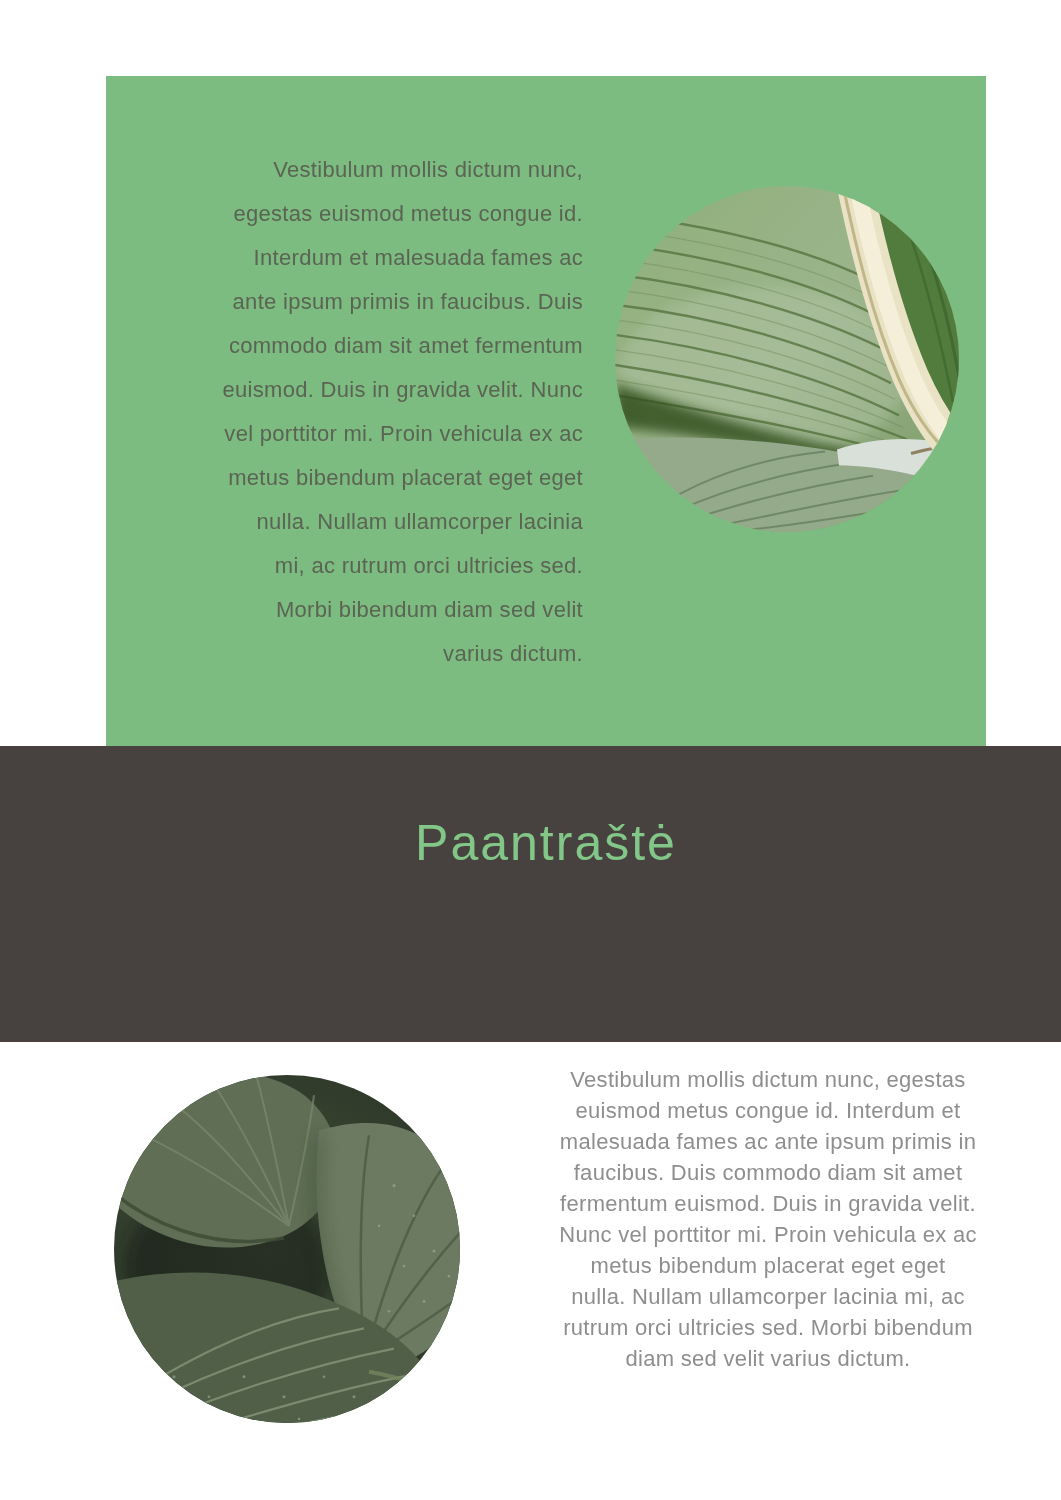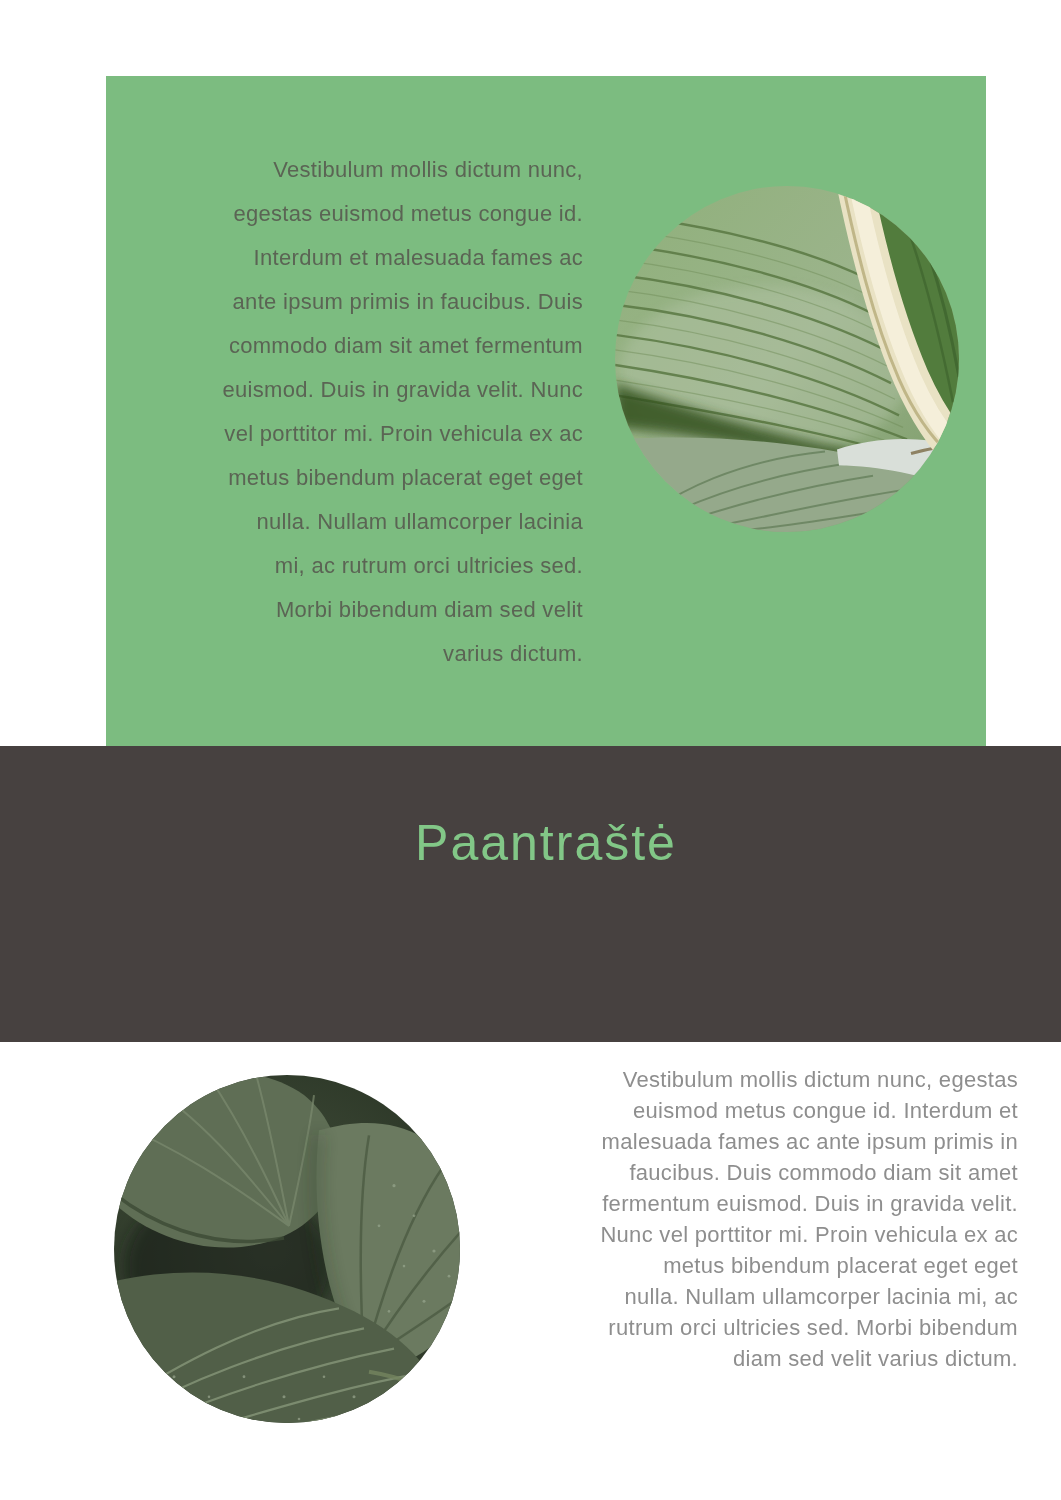--- a/index.html
+++ b/index.html
@@ -47,21 +47,21 @@
     margin:14px 0 0 0;
     font-size:50px;line-height:1;font-weight:400;
     letter-spacing:2px;
     color:var(--subtitle-green,#82c787);
   }
 
   
   .footer-photo{left:114px;top:1075px;width:346px;height:348px;}
   .footer-para{
     position:absolute;left:518px;top:1064px;width:500px;
-    text-align:right;
+    text-align:center;
     font-size:22px;line-height:31px;letter-spacing:.3px;
     color:var(--footer-text,#8e8e8e);
   }
 </style>
 </head>
 <body>
 
 <div class="page">
 
   <section class="hero-panel"></section>

